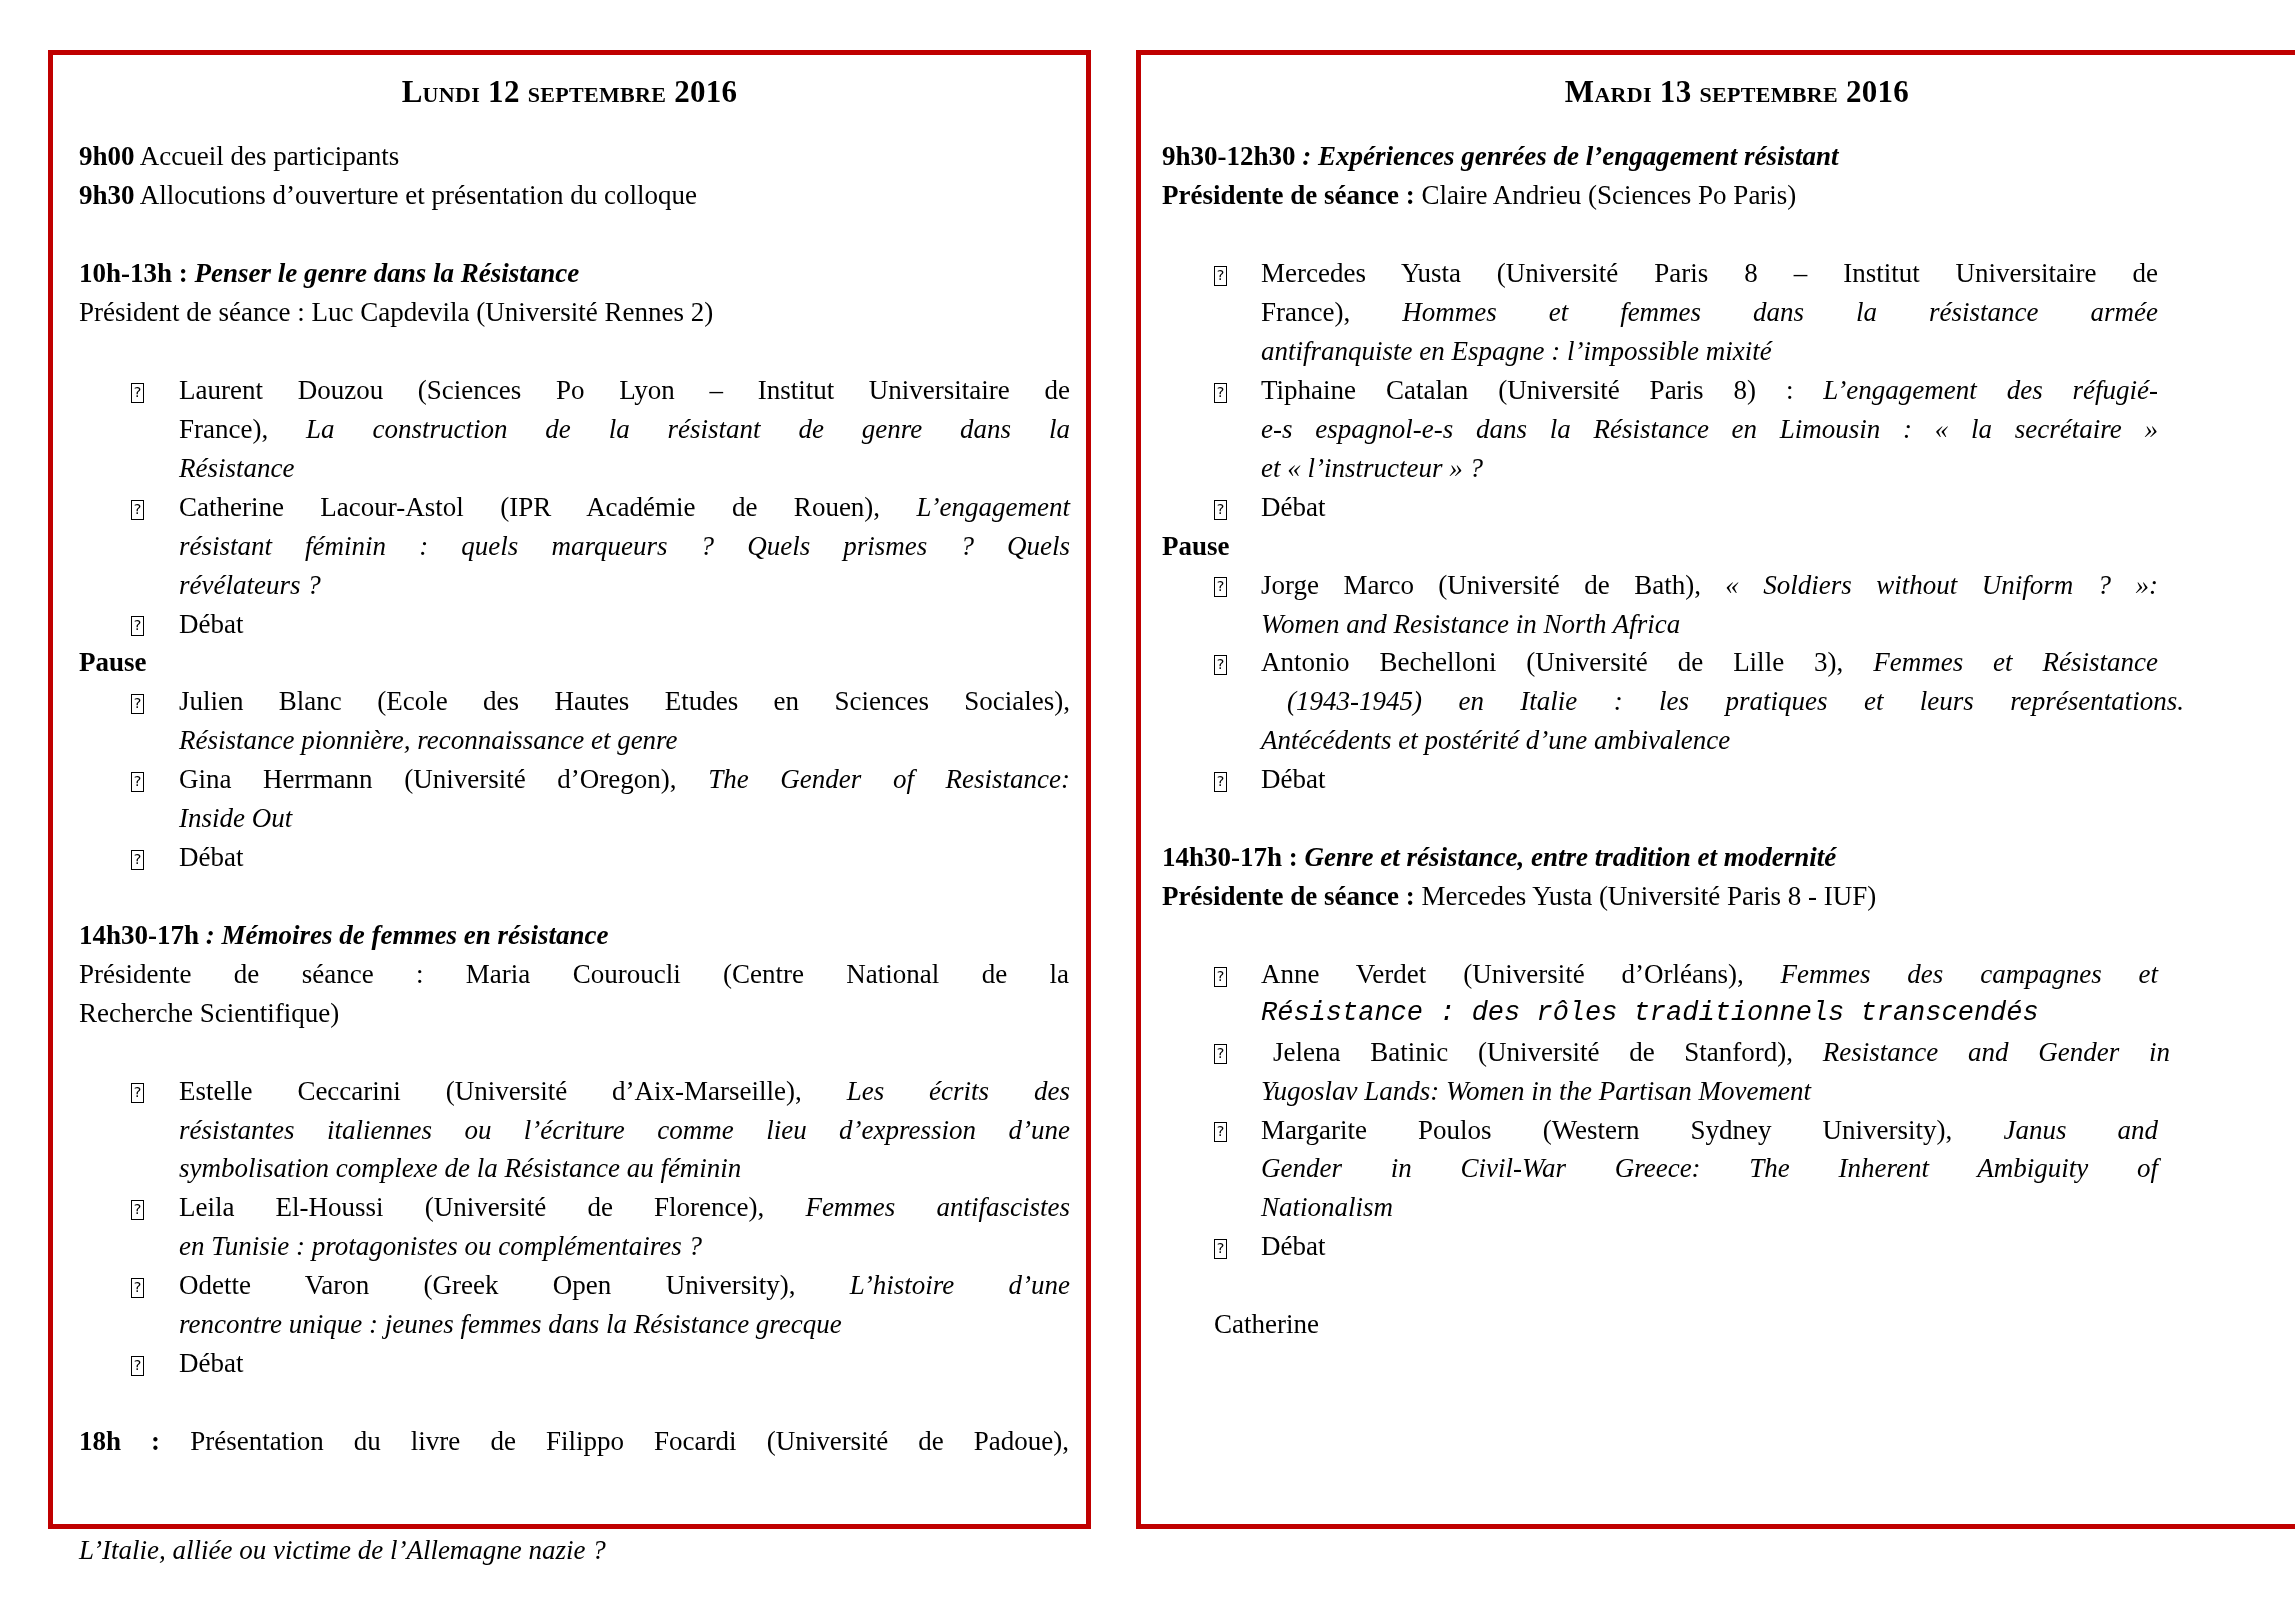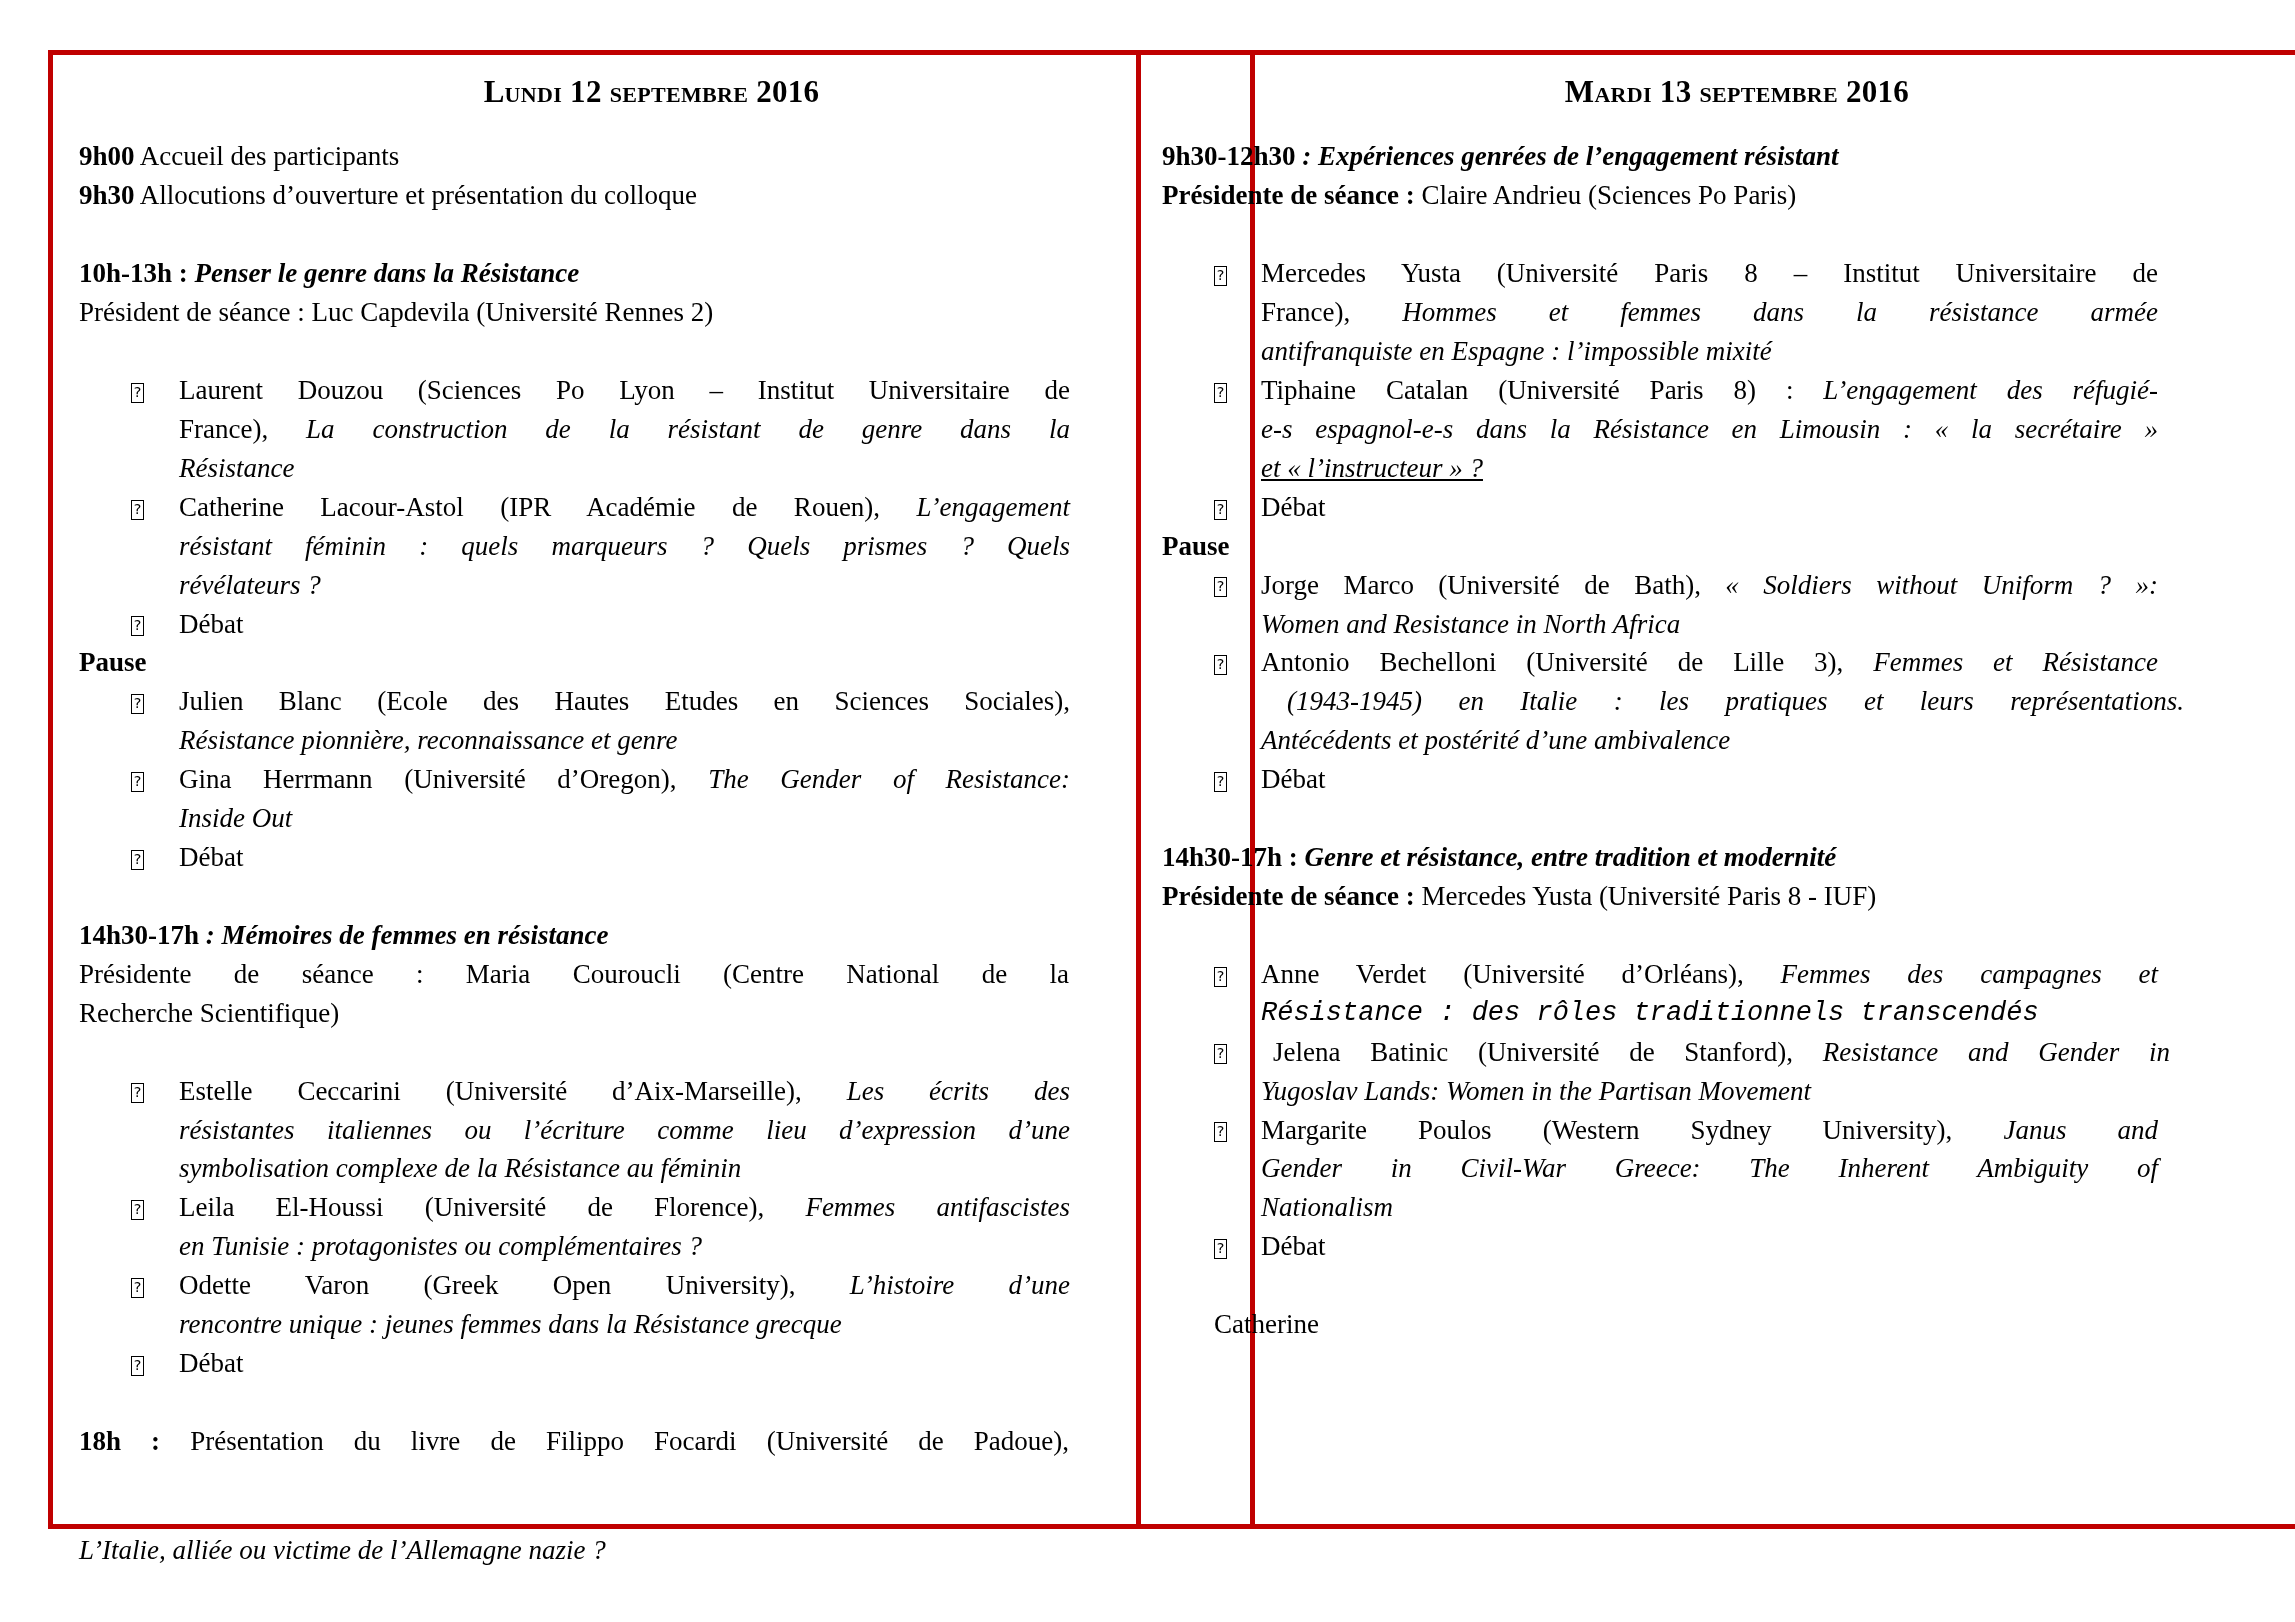--- a/index.html
+++ b/index.html
@@ -1,20 +1,20 @@
 <!DOCTYPE html>
 <html style="font-size:10.5px"><head>
 <meta charset="utf-8">
 <style>
   html, body { margin:0; padding:0; background:#ffffff; }
   body { width:2295px; height:1622px; position:relative; overflow:hidden;
          font-family:"Liberation Serif", serif; color:#000; }
   .panel { position:absolute; top:50px; height:1479px; box-sizing:border-box;
            border:5.2px solid #C00000; }
-  #panel-left { left:48px; width:1207px; }
+  #panel-left { left:48px; width:1043px; }
   #panel-right { left:1136px; width:1202px; }
   .day-title { position:absolute; top:0; left:0; right:0; text-align:center;
                font-weight:bold; font-variant:small-caps; font-size:31px;
                line-height:31px; top:21px; letter-spacing:0.3px; }
   .content { position:absolute; left:0; right:0; top:0; }
   .line { position:absolute; font-size:27px; line-height:39px; white-space:nowrap; height:39px; }
   .line.just { text-align:justify; text-align-last:justify; white-space:normal; }
   .b { font-weight:bold; }
   .i { font-style:italic; }
   .bullet { position:absolute; width:13px; height:19.6px; border:1.3px solid #000;
@@ -75,21 +75,21 @@
   <div class="content">
       <div class="line" style="left: 21px; top: 82px;"><span class="b ">9h30-12h30</span><span class="b i"> : Expériences genrées de l’engagement résistant</span></div>
       <div class="line" style="left: 21px; top: 121px;"><span class="b ">Présidente de séance :</span><span class=""> Claire Andrieu (Sciences Po Paris)</span></div>
       <div class="bullet" style="left: 73px; top: 211px;">?</div>
       <div class="line just" style="left: 120px; top: 199px; width: 897px; white-space: normal;"><span class="">Mercedes Yusta (Université Paris 8 – Institut Universitaire de</span></div>
       <div class="line just" style="left: 120px; top: 238px; width: 897px; white-space: normal;"><span class="">France), </span><span class="i">Hommes et femmes dans la résistance armée</span></div>
       <div class="line" style="left: 120px; top: 277px;"><span class="i">antifranquiste en Espagne : l’impossible mixité</span></div>
       <div class="bullet" style="left: 73px; top: 328px;">?</div>
       <div class="line just" style="left: 120px; top: 316px; width: 897px; white-space: normal;"><span class="">Tiphaine Catalan (Université Paris 8) : </span><span class="i">L’engagement des réfugié-</span></div>
       <div class="line just" style="left: 120px; top: 355px; width: 897px; white-space: normal;"><span class="i">e-s espagnol-e-s dans la Résistance en Limousin : « la secrétaire »</span></div>
-      <div class="line" style="left: 120px; top: 394px; text-decoration: underline;"><span class="i">et « l’instructeur » ?</span></div>
+      <div class="line" style="left: 120px; top: 394px;"><span class="i">et « l’instructeur » ?</span></div>
       <div class="bullet" style="left: 73px; top: 445px;">?</div>
       <div class="line" style="left: 120px; top: 433px;"><span class="">Débat</span></div>
       <div class="line" style="left: 21px; top: 472px;"><span class="b ">Pause</span></div>
       <div class="bullet" style="left: 73px; top: 522px;">?</div>
       <div class="line just" style="left: 120px; top: 511px; width: 897px; white-space: normal;"><span class="">Jorge Marco (Université de Bath), </span><span class="i">« Soldiers without Uniform ? »:</span></div>
       <div class="line" style="left: 120px; top: 550px;"><span class="i">Women and Resistance in North Africa</span></div>
       <div class="bullet" style="left: 73px; top: 600px;">?</div>
       <div class="line just" style="left: 120px; top: 588px; width: 897px; white-space: normal;"><span class="">Antonio Bechelloni (Université de Lille 3), </span><span class="i">Femmes et Résistance</span></div>
       <div class="line just" style="left: 120px; top: 627px; width: 897px; white-space: normal; margin-left: 26px;"><span class="i">(1943-1945) en Italie : les pratiques et leurs représentations.</span></div>
       <div class="line" style="left: 120px; top: 666px;"><span class="i">Antécédents et postérité d’une ambivalence</span></div>

